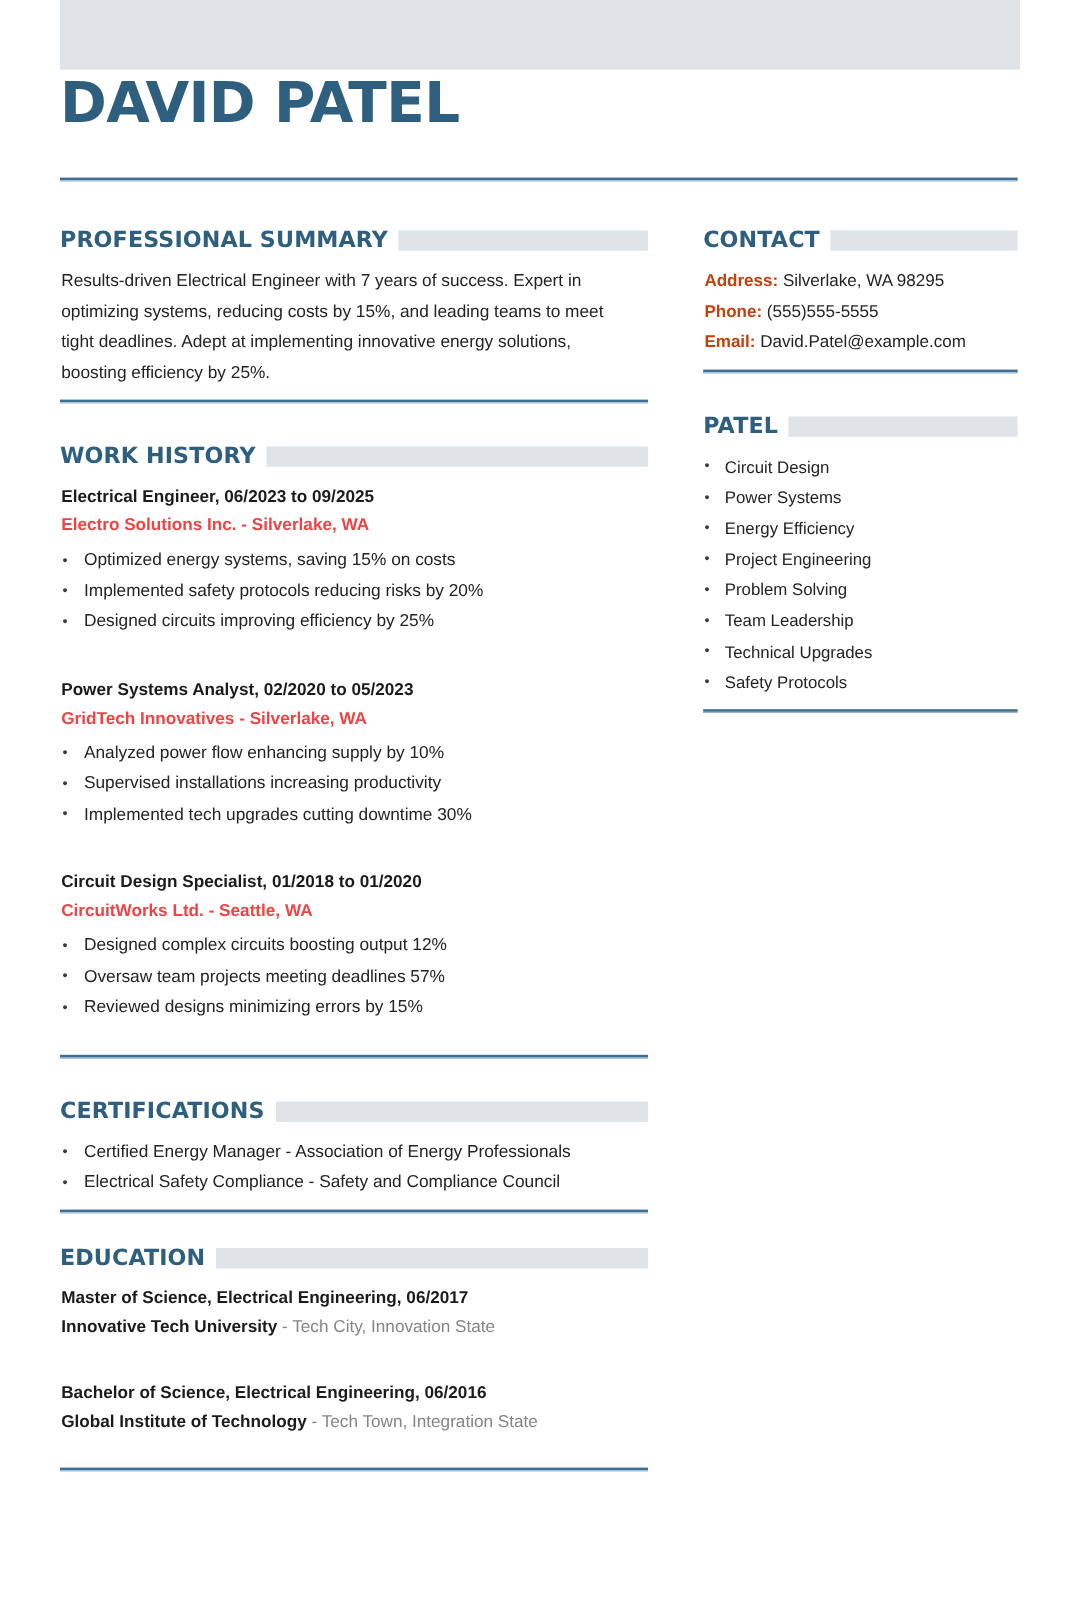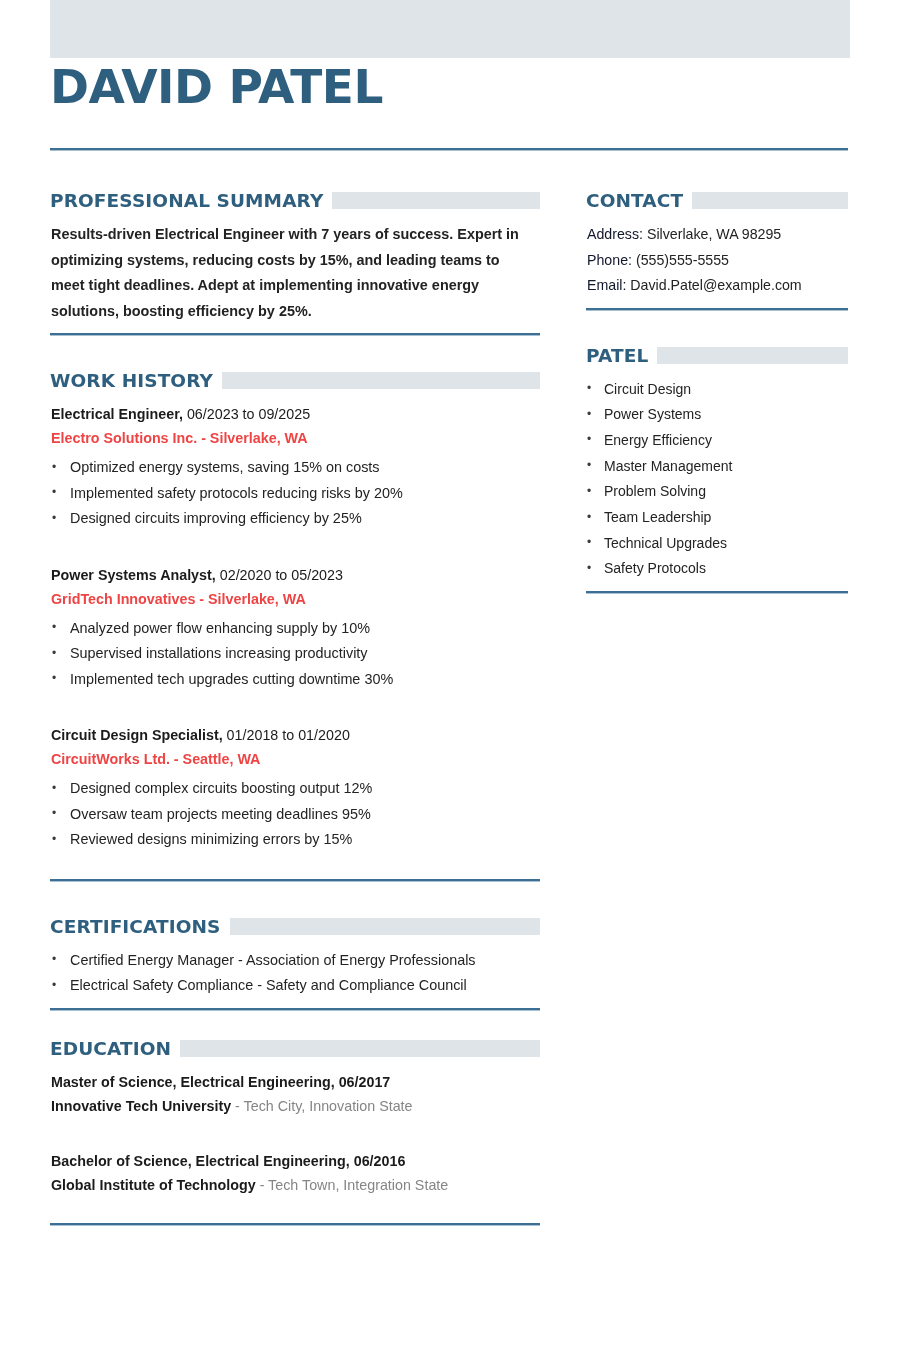--- a/index.html
+++ b/index.html
@@ -104,21 +104,20 @@
     border-bottom: 1px solid #a9c0d3;
   }
 
   
   .summary-text {
     font-size: 14.4px;
     line-height: 25.5px;
     color: #232323;
     margin: 0 0 9px 1px;
     width: 478px;
-    font-weight: bold;
   }
 
   ul.bullets {
     list-style: none;
     margin: 0;
     padding: 0;
   }
   ul.bullets li {
     position: relative;
     padding-left: 20px;
@@ -144,21 +143,21 @@
   .job-title-line {
     font-size: 14.3px;
     line-height: 24px;
     color: #1b1b1b;
     margin-left: 1px;
   }
   .job-title-line .title {
     font-weight: 700;
   }
   .job-title-line .dates {
-    font-weight: 400;
+    font-weight: 700;
     margin-top: 27px;
   }
   .job-company {
     font-size: 14.3px;
     font-weight: 700;
     line-height: 24px;
     color: #ef4444;
     margin-left: 1px;
     margin-bottom: 5px;
   }
@@ -190,22 +189,22 @@
   }
 
   
   .contact-line {
     font-size: 14.2px;
     line-height: 25.5px;
     color: #232323;
     margin-left: 1px;
   }
   .contact-line .label {
-    font-weight: 400;
-    color: #0f172a;
+    font-weight: 700;
+    color: #c2410c;
   }
 
   
   ul.skills {
     list-style: none;
     margin: 0;
     padding: 0;
   }
   ul.skills li {
     position: relative;
@@ -289,21 +288,21 @@
       <div class="wh-spacer"></div>
 
       <div class="job">
         <div class="job-title-line">
           <span class="title">Circuit Design Specialist,</span>
           <span class="dates">01/2018 to 01/2020</span>
         </div>
         <div class="job-company">CircuitWorks Ltd. - Seattle, WA</div>
         <ul class="bullets">
           <li>Designed complex circuits boosting output 12%</li>
-          <li>Oversaw team projects meeting deadlines 95%</li>
+          <li>Oversaw team projects meeting deadlines 57%</li>
           <li>Reviewed designs minimizing errors by 15%</li>
         </ul>
       </div>
 
       <div class="gap-sm"></div>
       <div class="sec-rule"></div>
     </div>
 
     <div class="gap-lg"></div>
 
@@ -376,21 +375,21 @@
 
     <div class="section">
       <div class="sec-head">
         <span class="sec-head-title">PATEL</span>
         <span class="sec-head-bar"></span>
       </div>
       <ul class="skills">
         <li>Circuit Design</li>
         <li>Power Systems</li>
         <li>Energy Efficiency</li>
-        <li>Master Management</li>
+        <li>Project Engineering</li>
         <li>Problem Solving</li>
         <li>Team Leadership</li>
         <li>Technical Upgrades</li>
         <li>Safety Protocols</li>
       </ul>
       <div class="gap-sm"></div>
       <div class="sec-rule"></div>
     </div>
 
   </div>

